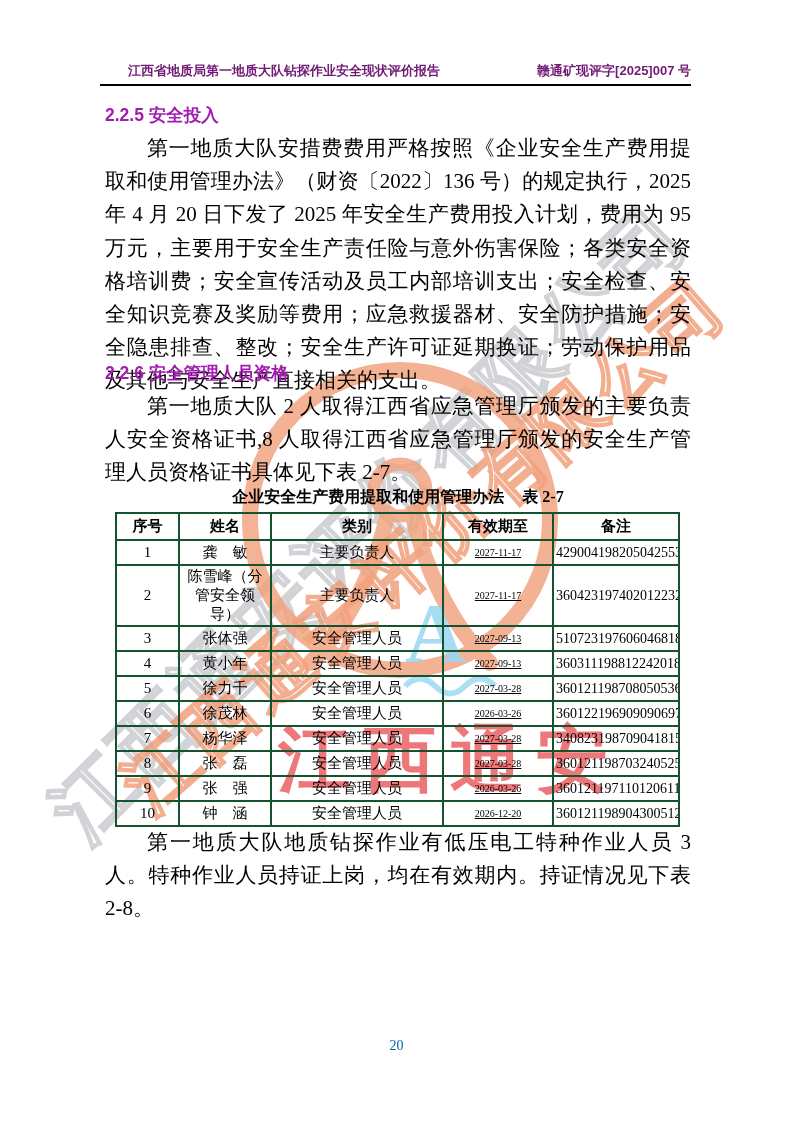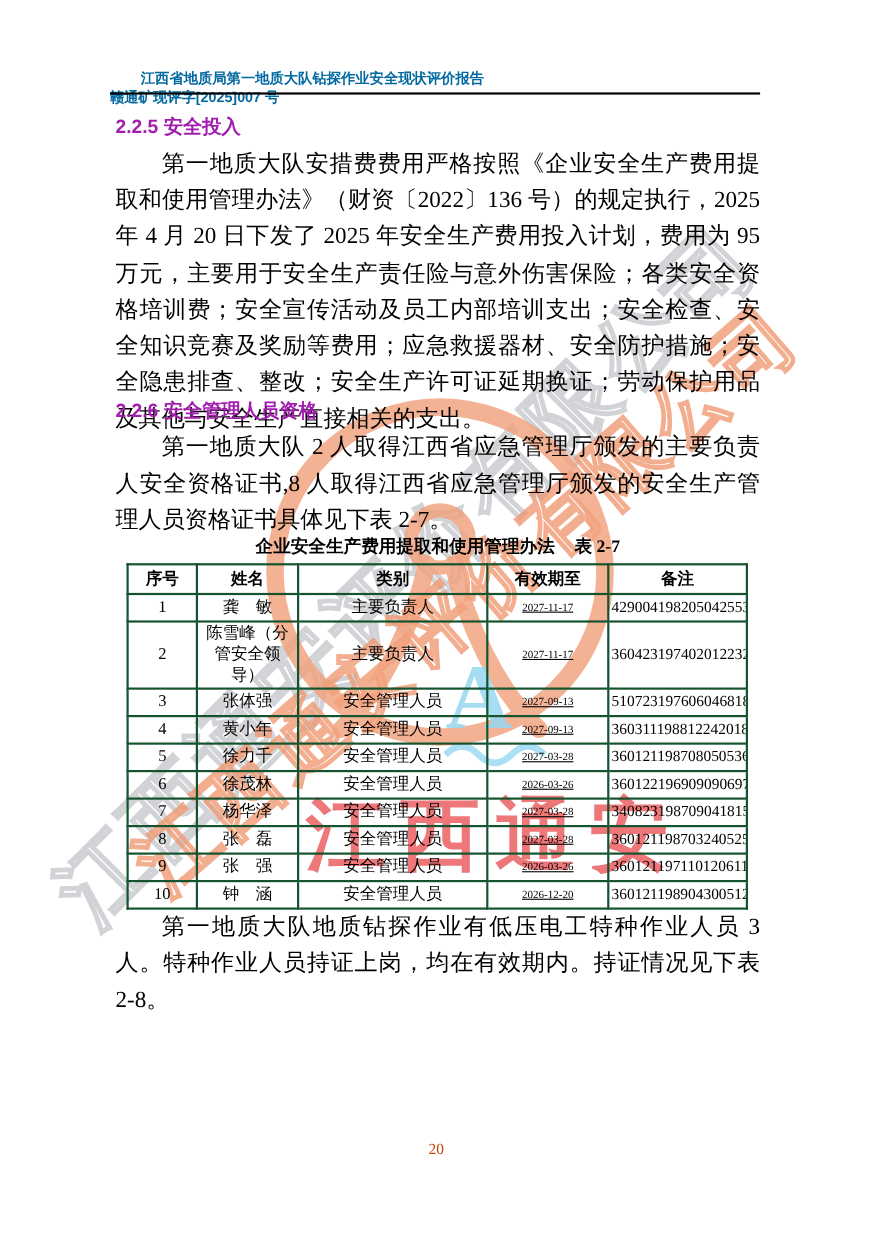--- a/index.html
+++ b/index.html
@@ -12,22 +12,21 @@
   .wm-red{
     position:absolute;left:278px;top:712px;z-index:1;pointer-events:none;
     font-family:"Liberation Sans","DejaVu Sans",sans-serif;font-weight:bold;
     font-size:72px;letter-spacing:14px;color:rgba(225,28,32,0.60);white-space:nowrap;
   }
   
   .content{position:absolute;z-index:2;}
   .hdr{
     left:100px;top:62px;width:591px;display:flex;justify-content:space-between;
     font-family:"Liberation Sans","DejaVu Sans",sans-serif;font-weight:bold;font-size:13px;
-    color:#0369a1;
-    flex-direction:column;
+    color:#701a75;
   }
   .hdr .hl{padding-left:28px;}
   .rule{left:100px;top:84px;width:591px;height:0;border-bottom:2px solid #000;}
   .sec-h{
     font-family:"Liberation Sans","DejaVu Sans",sans-serif;font-weight:bold;
     font-size:17.5px;color:#a21caf;white-space:nowrap;
   }
   .h1{left:105px;top:103px;}
   .h2{left:105px;top:361px;}
   .h3{left:105px;top:795px;}
@@ -51,21 +50,21 @@
     border:2px solid #14532d;text-align:center;vertical-align:middle;
     padding:1px 2px;color:#000;background:transparent;overflow:hidden;
   }
   .dtable th{font-size:15px;font-weight:bold;height:23px;}
   .dtable td{font-size:15px;height:21px;line-height:19px;}
   .dtable td.num{font-size:14px;letter-spacing:0;}
   .dtable td.date{font-size:10px;text-decoration:underline;}
   .dtable col.c0{width:63px;} .dtable col.c1{width:92px;} .dtable col.c2{width:172px;}
   .dtable col.c3{width:110px;} .dtable col.c4{width:126px;}
   .dtable{border:1.5px solid #000;}
-  .pgnum{left:0;top:1038px;width:793px;text-align:center;font-size:14px;color:#c2410c;}
+  .pgnum{left:0;top:1038px;width:793px;text-align:center;font-size:14px;color:#0369a1;}
 </style>
 </head>
 <body>
 
 <div class="page">
 
   <svg class="wm-svg" width="793" height="1122" viewBox="0 0 793 1122">
 
     <text x="85" y="845" transform="rotate(-45 85 845)" font-size="80" font-weight="bold" letter-spacing="6" fill="none" stroke="#9aa0a6" stroke-width="2" opacity="0.45" font-family="Liberation Sans, DejaVu Sans, sans-serif">江西通安评价有限公司</text>
 

